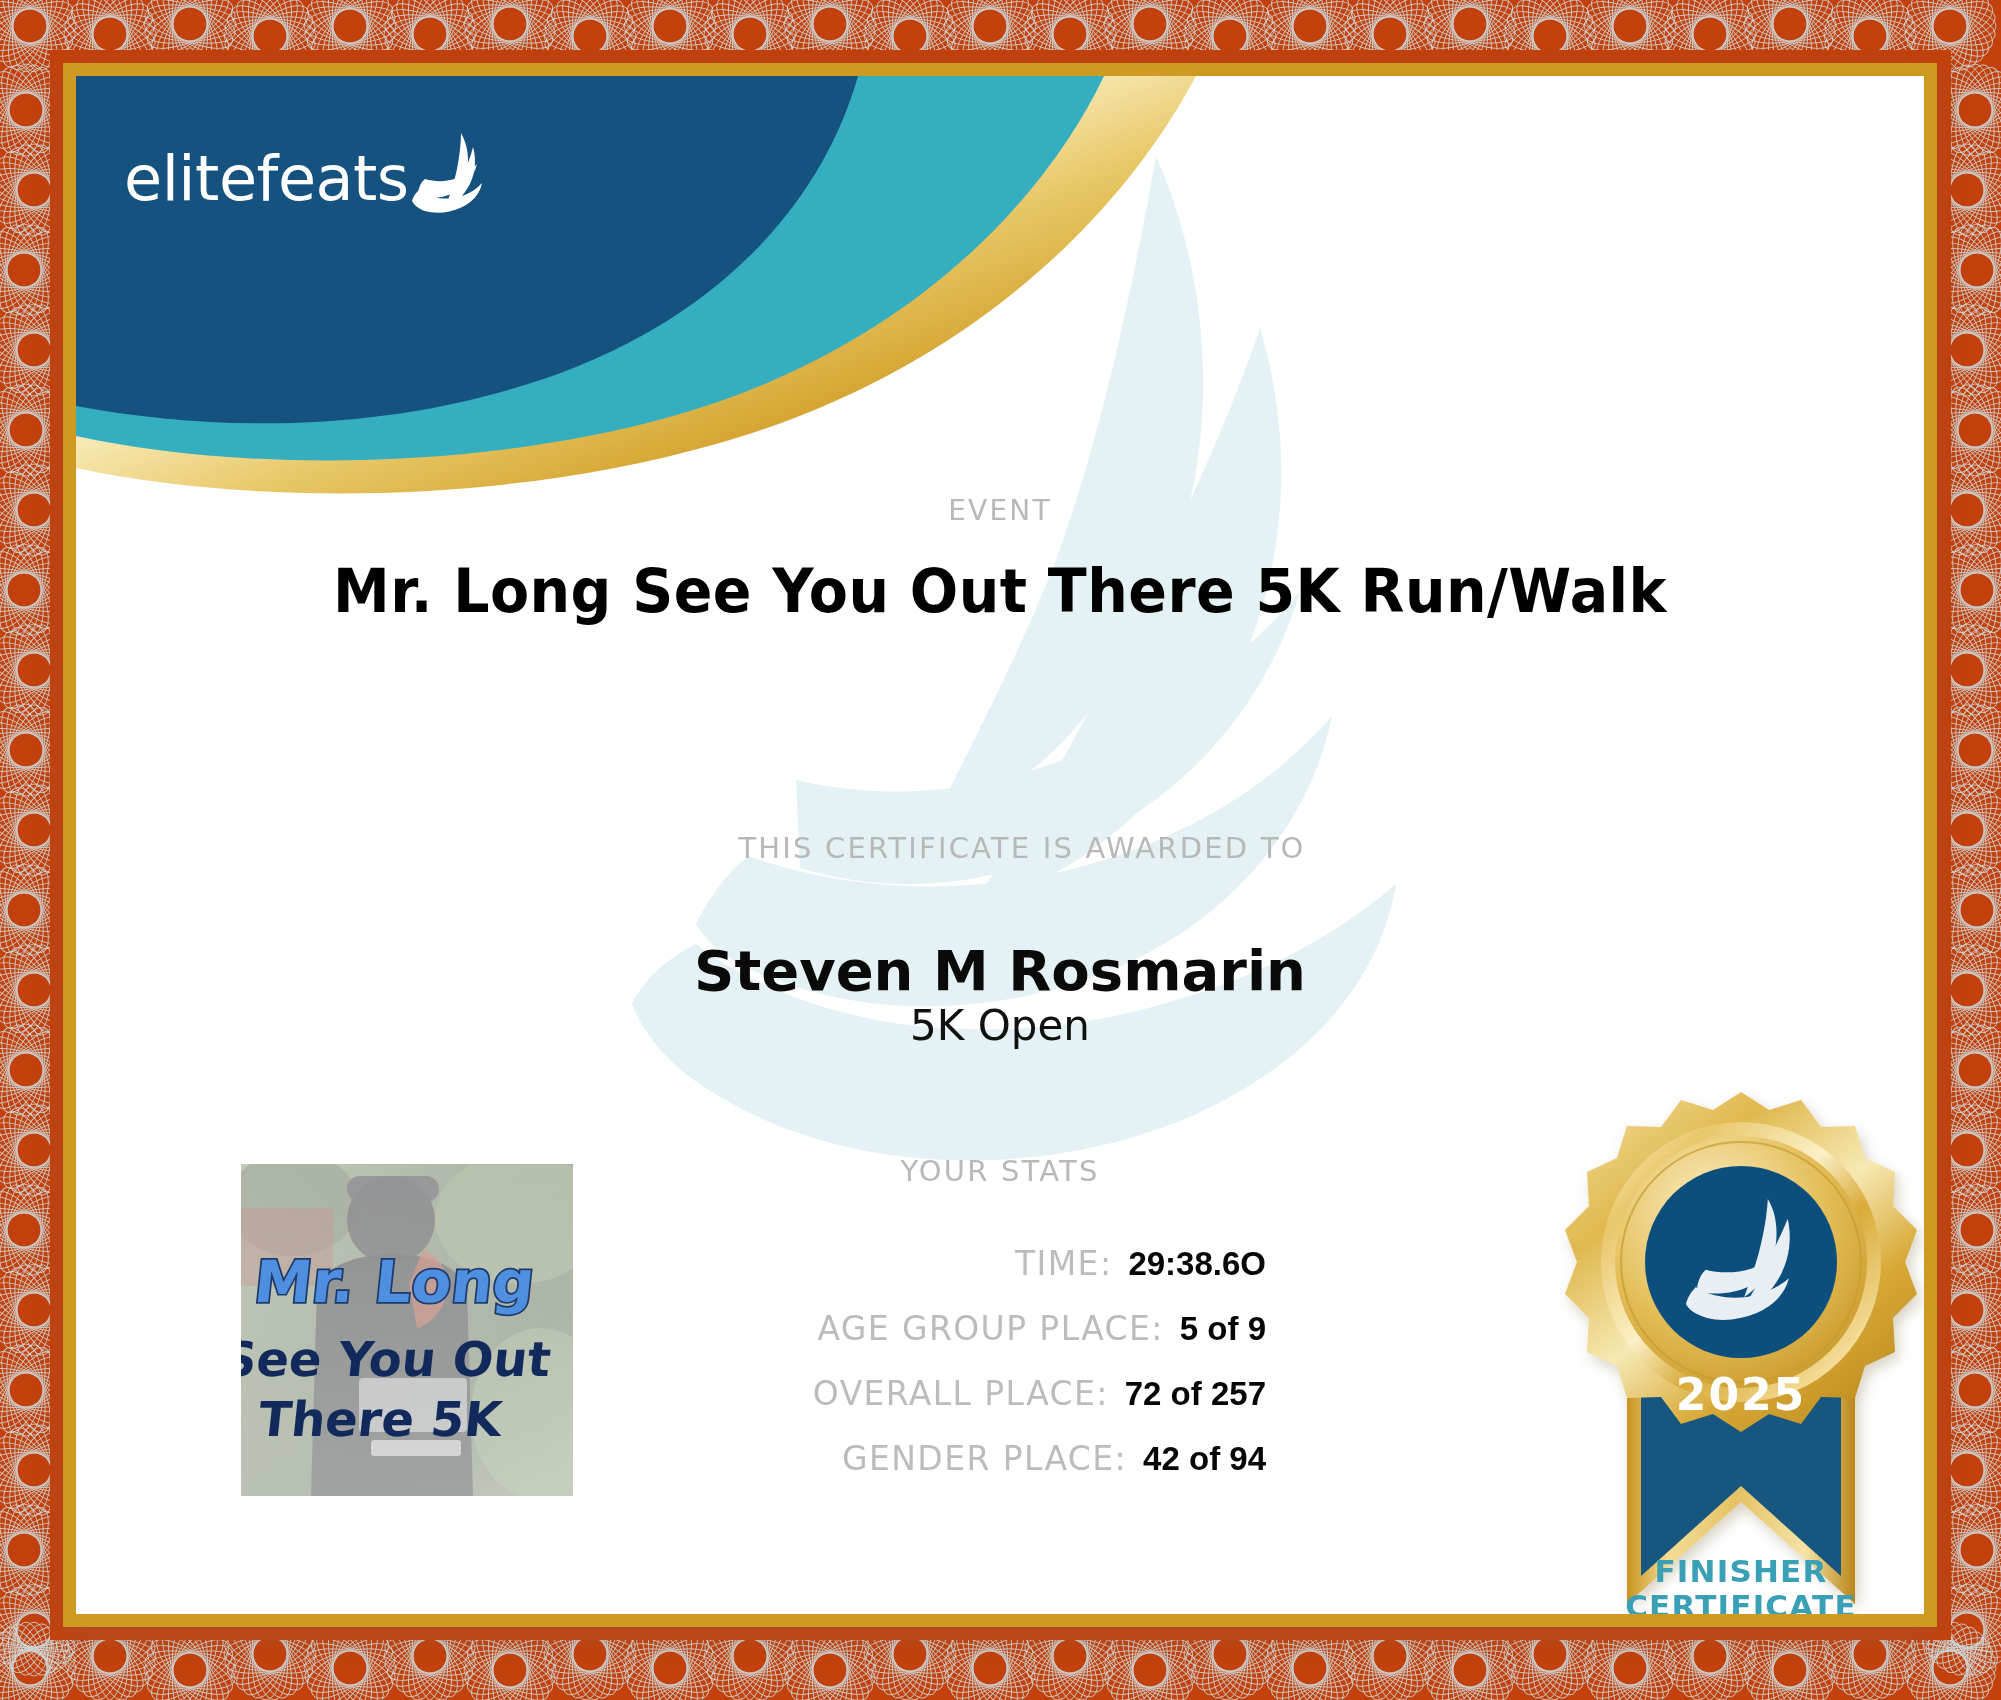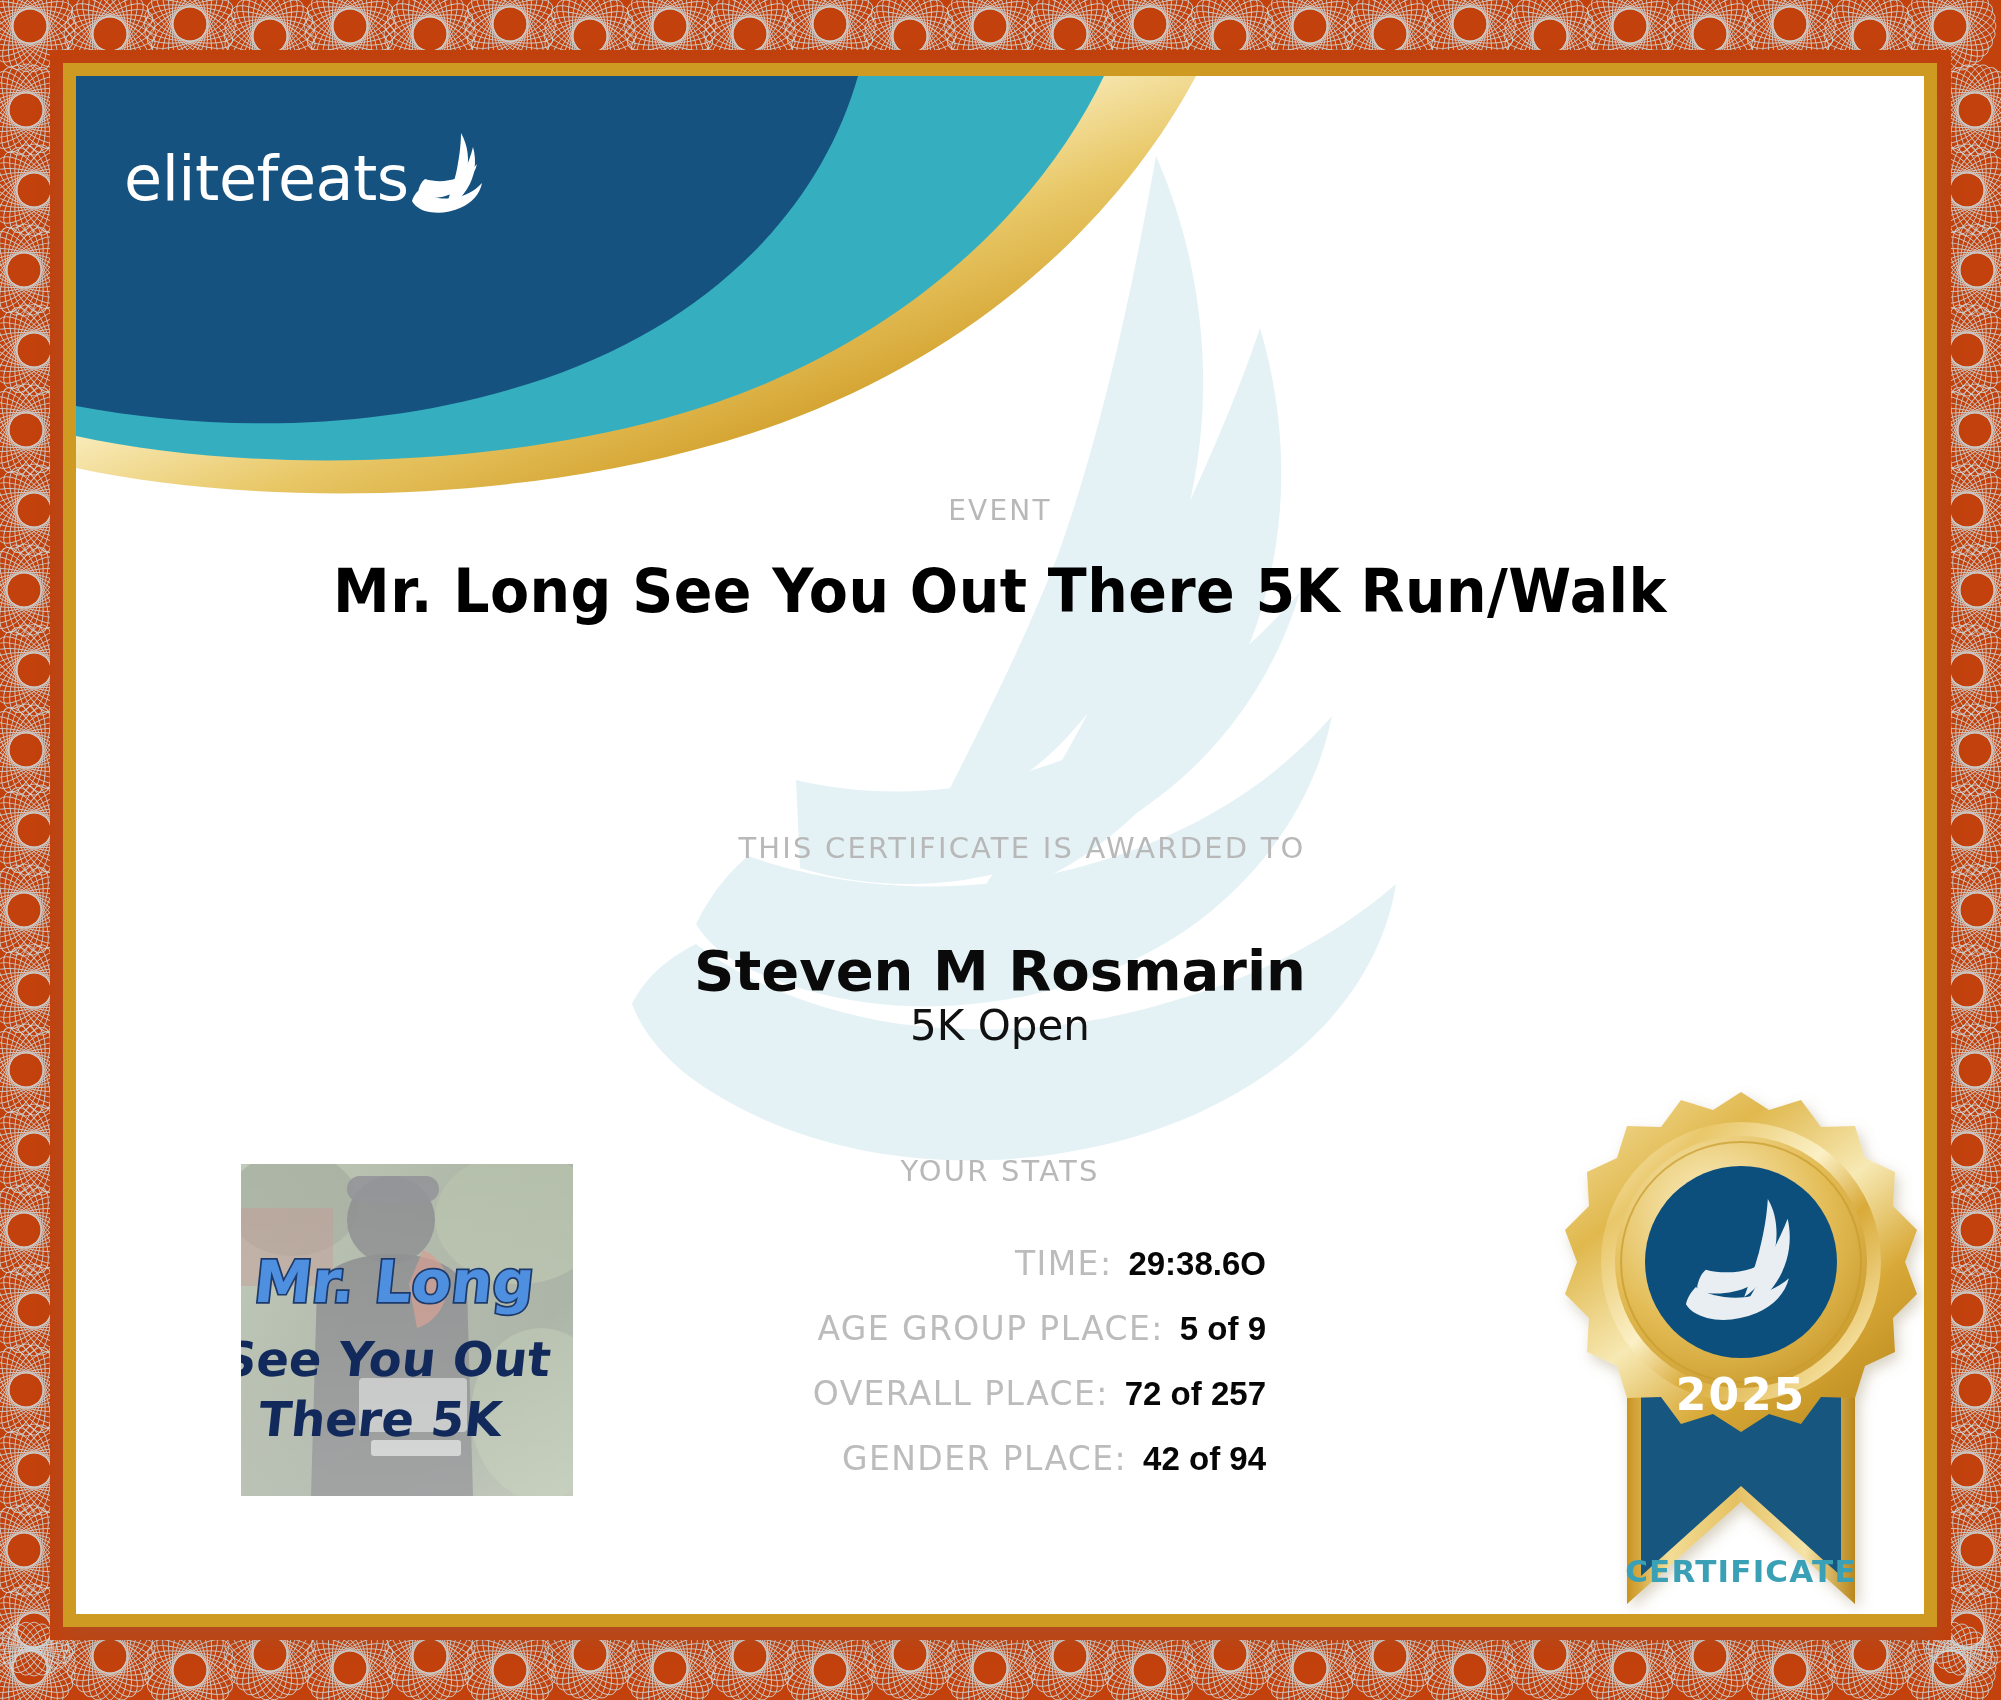--- a/index.html
+++ b/index.html
@@ -553,18 +553,19 @@
                        C168,160 150,180 122,192 C96,203 66,206 42,200
                        C26,196 14,188 8,178 C10,168 16,158 24,150 Z"></path>
             </g>
 
             <text x="210" y="326" text-anchor="middle" font-family="DejaVu Sans, sans-serif" font-weight="bold" font-size="44" fill="#ffffff" letter-spacing="2">2025</text>
           </g>
         </svg>
       </div>
 
       <div id="badge-caption">
+        <div>FINISHER</div>
         <div>CERTIFICATE</div>
       </div>
 
     </div>
   </div>
 </div>
 
 </body></html>

